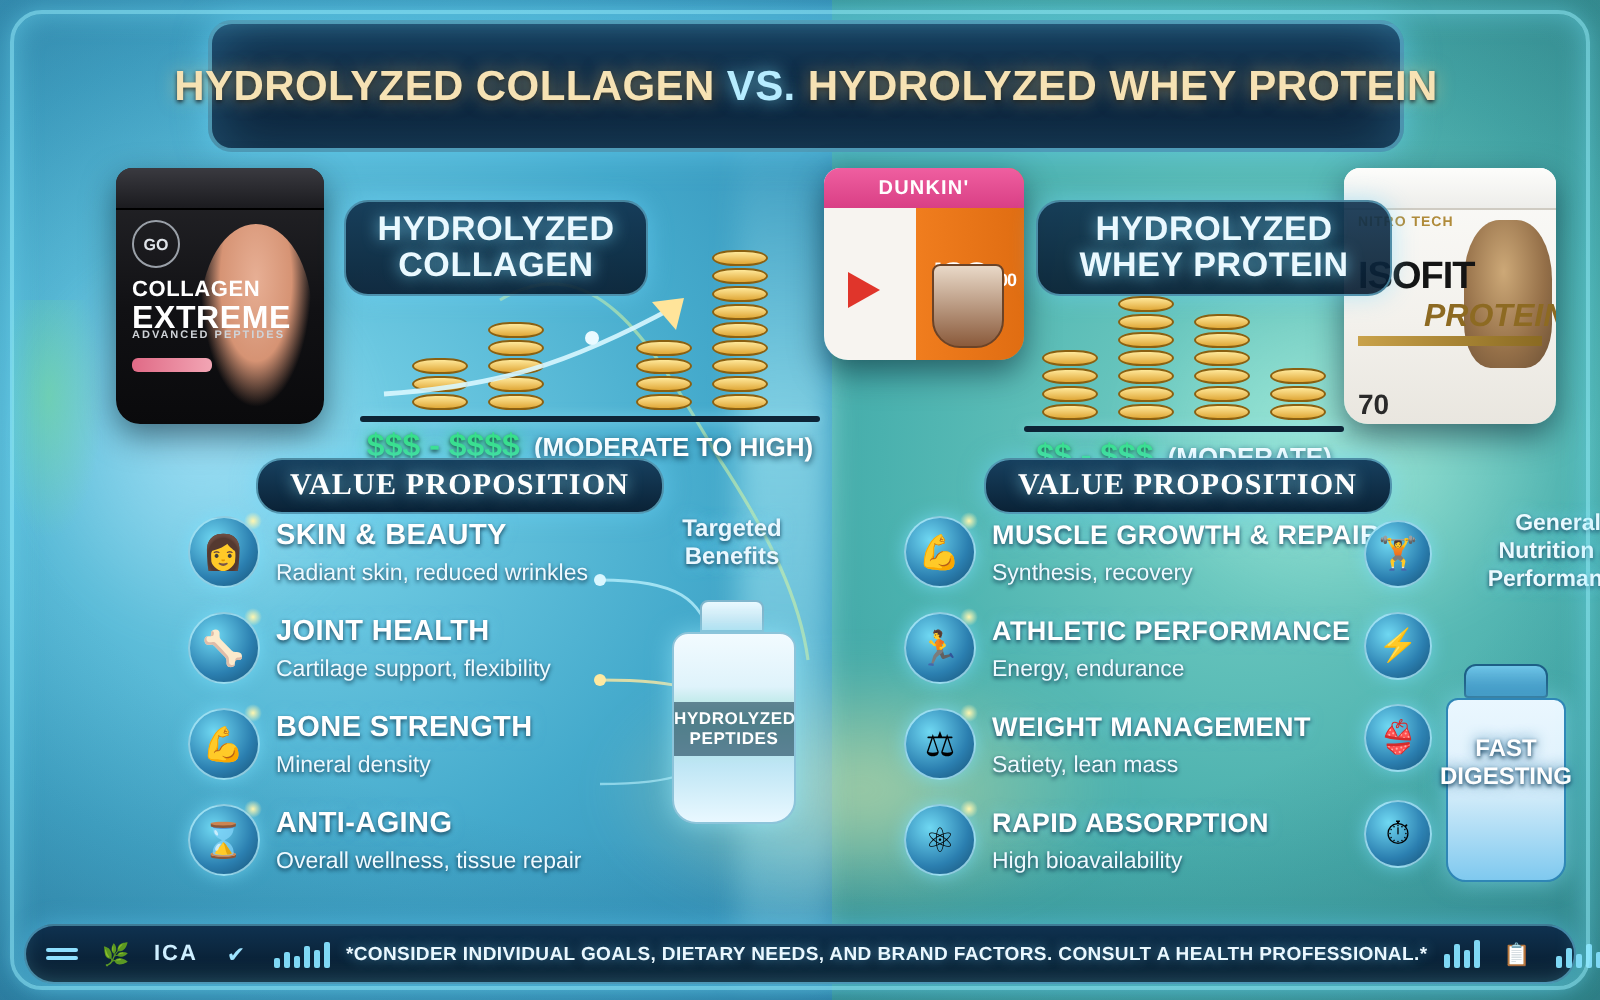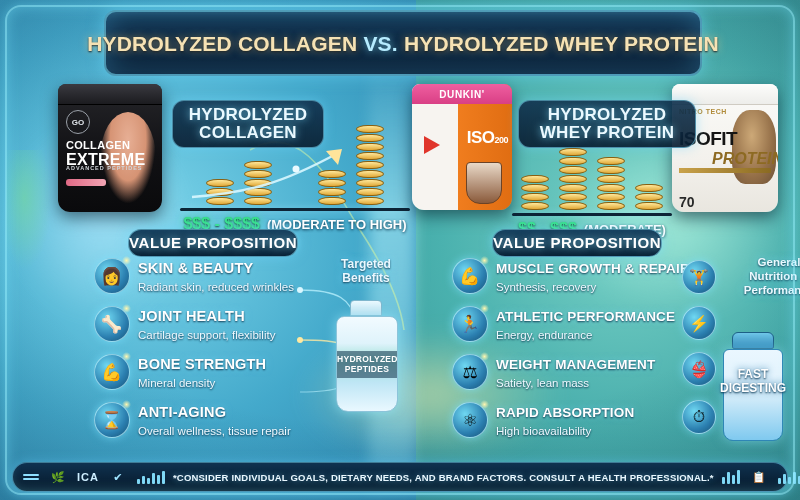--- a/index.html
+++ b/index.html
@@ -68,23 +68,23 @@
   .coin{width:26px;height:6px;border-radius:50%/60%;
     background:linear-gradient(180deg,#ffe89a,#e0a838);border:1px solid #8a6011;}
   .rule{height:3px;border-radius:2px;background:#0d2436;margin-top:3px;
     box-shadow:0 0 6px rgba(160,235,255,.5);}
   .priceline{display:flex;align-items:baseline;justify-content:center;gap:7px;margin-top:4px;}
   .dollars{font-size:16px;font-weight:bold;color:#37e08a;text-shadow:0 0 8px rgba(55,224,138,.75),0 1px 2px #042018;}
   .qual{font-size:13px;font-weight:bold;color:#ffffff;text-shadow:0 1px 3px #083049;}
   .arrow{position:absolute;left:8px;top:-2px;width:210px;height:62px;pointer-events:none;}
 
   
-  .vp-head{position:absolute;border-radius:13px;padding:4px 0;
+  .vp-head{position:absolute;border-radius:13px;padding:4px 16px;
     background:linear-gradient(180deg,#17405f,#0a2236);
-    border:1px solid rgba(135,230,255,.55);box-shadow:0 0 12px rgba(110,215,255,.5);}
+    border:1px solid rgba(135,230,255,.55);box-shadow:0 0 12px rgba(110,215,255,.5);font-family:Liberation Serif, serif;}
   .vp-head span{font-size:15px;font-weight:bold;color:#fff;letter-spacing:.6px;
     text-shadow:0 0 8px rgba(150,235,255,.8);white-space:nowrap;}
   #vp-head-left{left:128px;top:229px;}
   #vp-head-right{left:492px;top:229px;}
 
   
   .blist{position:absolute;display:flex;flex-direction:column;gap:11px;}
   #blist-left{left:94px;top:258px;width:236px;}
   #blist-right{left:452px;top:258px;width:238px;}
   .brow{display:flex;align-items:flex-start;gap:8px;}
@@ -148,21 +148,21 @@
     background:radial-gradient(ellipse at 50% 30%, #f2b79b 0%, #e09a79 45%, rgba(224,154,121,0) 70%);
     opacity:.95;border-radius:50%;}
   #tub-collagen .t1{top:56px;font-size:11px;color:#fff;}
   #tub-collagen .t2{top:68px;font-size:16px;color:#fff;}
   #tub-collagen .t3{top:82px;font-size:5.5px;color:#cfd3d8;letter-spacing:1px;}
   #tub-collagen .flavor{position:absolute;left:8px;top:95px;width:40px;height:7px;border-radius:3px;
     background:linear-gradient(90deg,#e06a86,#f2a5b4);}
   #tub-collagen .logo{position:absolute;left:8px;top:26px;width:22px;height:22px;border-radius:50%;
     border:1px solid #9aa0a8;display:flex;align-items:center;justify-content:center;color:#dfe3e8;font-size:8px;font-weight:bold;}
 
-  #prod-dunkin{left:412px;top:84px;width:100px;height:126px;}
+  #prod-dunkin{left:412px;top:84px;width:100px;height:96px;}
   #tub-dunkin{background:linear-gradient(90deg,#f7f4f0 0%,#f7f4f0 46%,#f07d1e 46%,#e06d12 100%);}
   #tub-dunkin .lid{background:linear-gradient(180deg,#ef5fa0,#d93f85);display:flex;align-items:center;justify-content:center;}
   #tub-dunkin .lid b{font-size:10px;color:#fff;letter-spacing:.6px;}
   #tub-dunkin .iso{position:absolute;right:4px;top:44px;font-size:17px;font-weight:bold;color:#fff;letter-spacing:-.5px;}
   #tub-dunkin .iso small{font-size:9px;}
   #tub-dunkin .dy{position:absolute;left:12px;top:52px;width:0;height:0;
     border-left:16px solid #e0352b;border-top:9px solid transparent;border-bottom:9px solid transparent;}
   #tub-dunkin .cup{position:absolute;right:10px;bottom:6px;width:34px;height:40px;border-radius:4px 4px 14px 14px;
     background:linear-gradient(180deg,#e9d9c8,#8a5a3b);border:1px solid #6b4327;}
 

